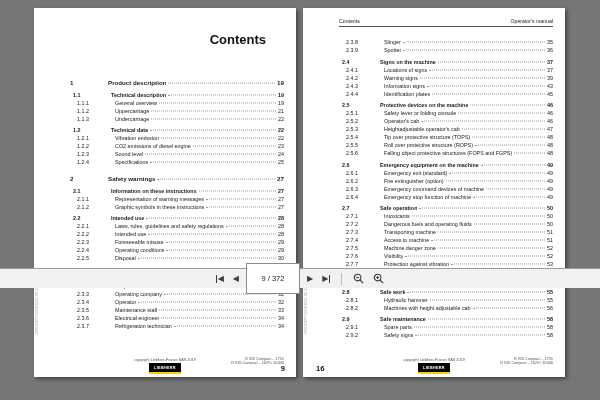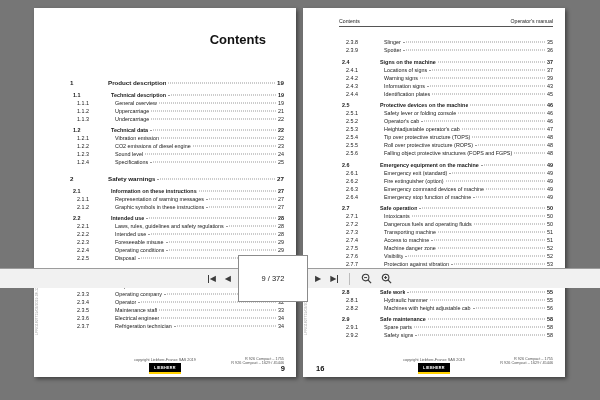--- a/index.html
+++ b/index.html
@@ -52,21 +52,21 @@
   .toolbar{position:absolute;left:0;bottom:0;width:600px;height:20px;
     background:#f1f1f1;border-top:1px solid #9c9c9c;display:flex;
     align-items:center;justify-content:center;gap:5px;box-sizing:border-box;}
   .tbtn{background:none;border:none;padding:0 2px;margin:0;font-size:8px;
     color:#3c3c3c;display:flex;align-items:center;cursor:pointer;
     font-family:inherit;line-height:1;}
   .tbtn .glyph{display:inline-block;}
   .first .glyph{border-left:1.5px solid #3c3c3c;padding-left:1px;}
   .last  .glyph{border-right:1.5px solid #3c3c3c;padding-right:1px;}
   .page-input{width:36px;height:13px;border:1px solid #8b8b8b;background:#fff;
-    font-size:7.5px;text-align:center;font-family:inherit;padding:16px;color:#222;}
+    font-size:7.5px;text-align:center;font-family:inherit;padding:8px;color:#222;}
   .tb-divider{width:1px;height:12px;background:#bcbcbc;margin:0 4px;}
 </style>
 </head>
 <body>
 
 <div class="viewer">
 
   <div class="page page-left">
     <div class="edge-note">LFR/11827719/03/2019-06-12/en</div>
     <h1 class="doc-title">Contents</h1>

